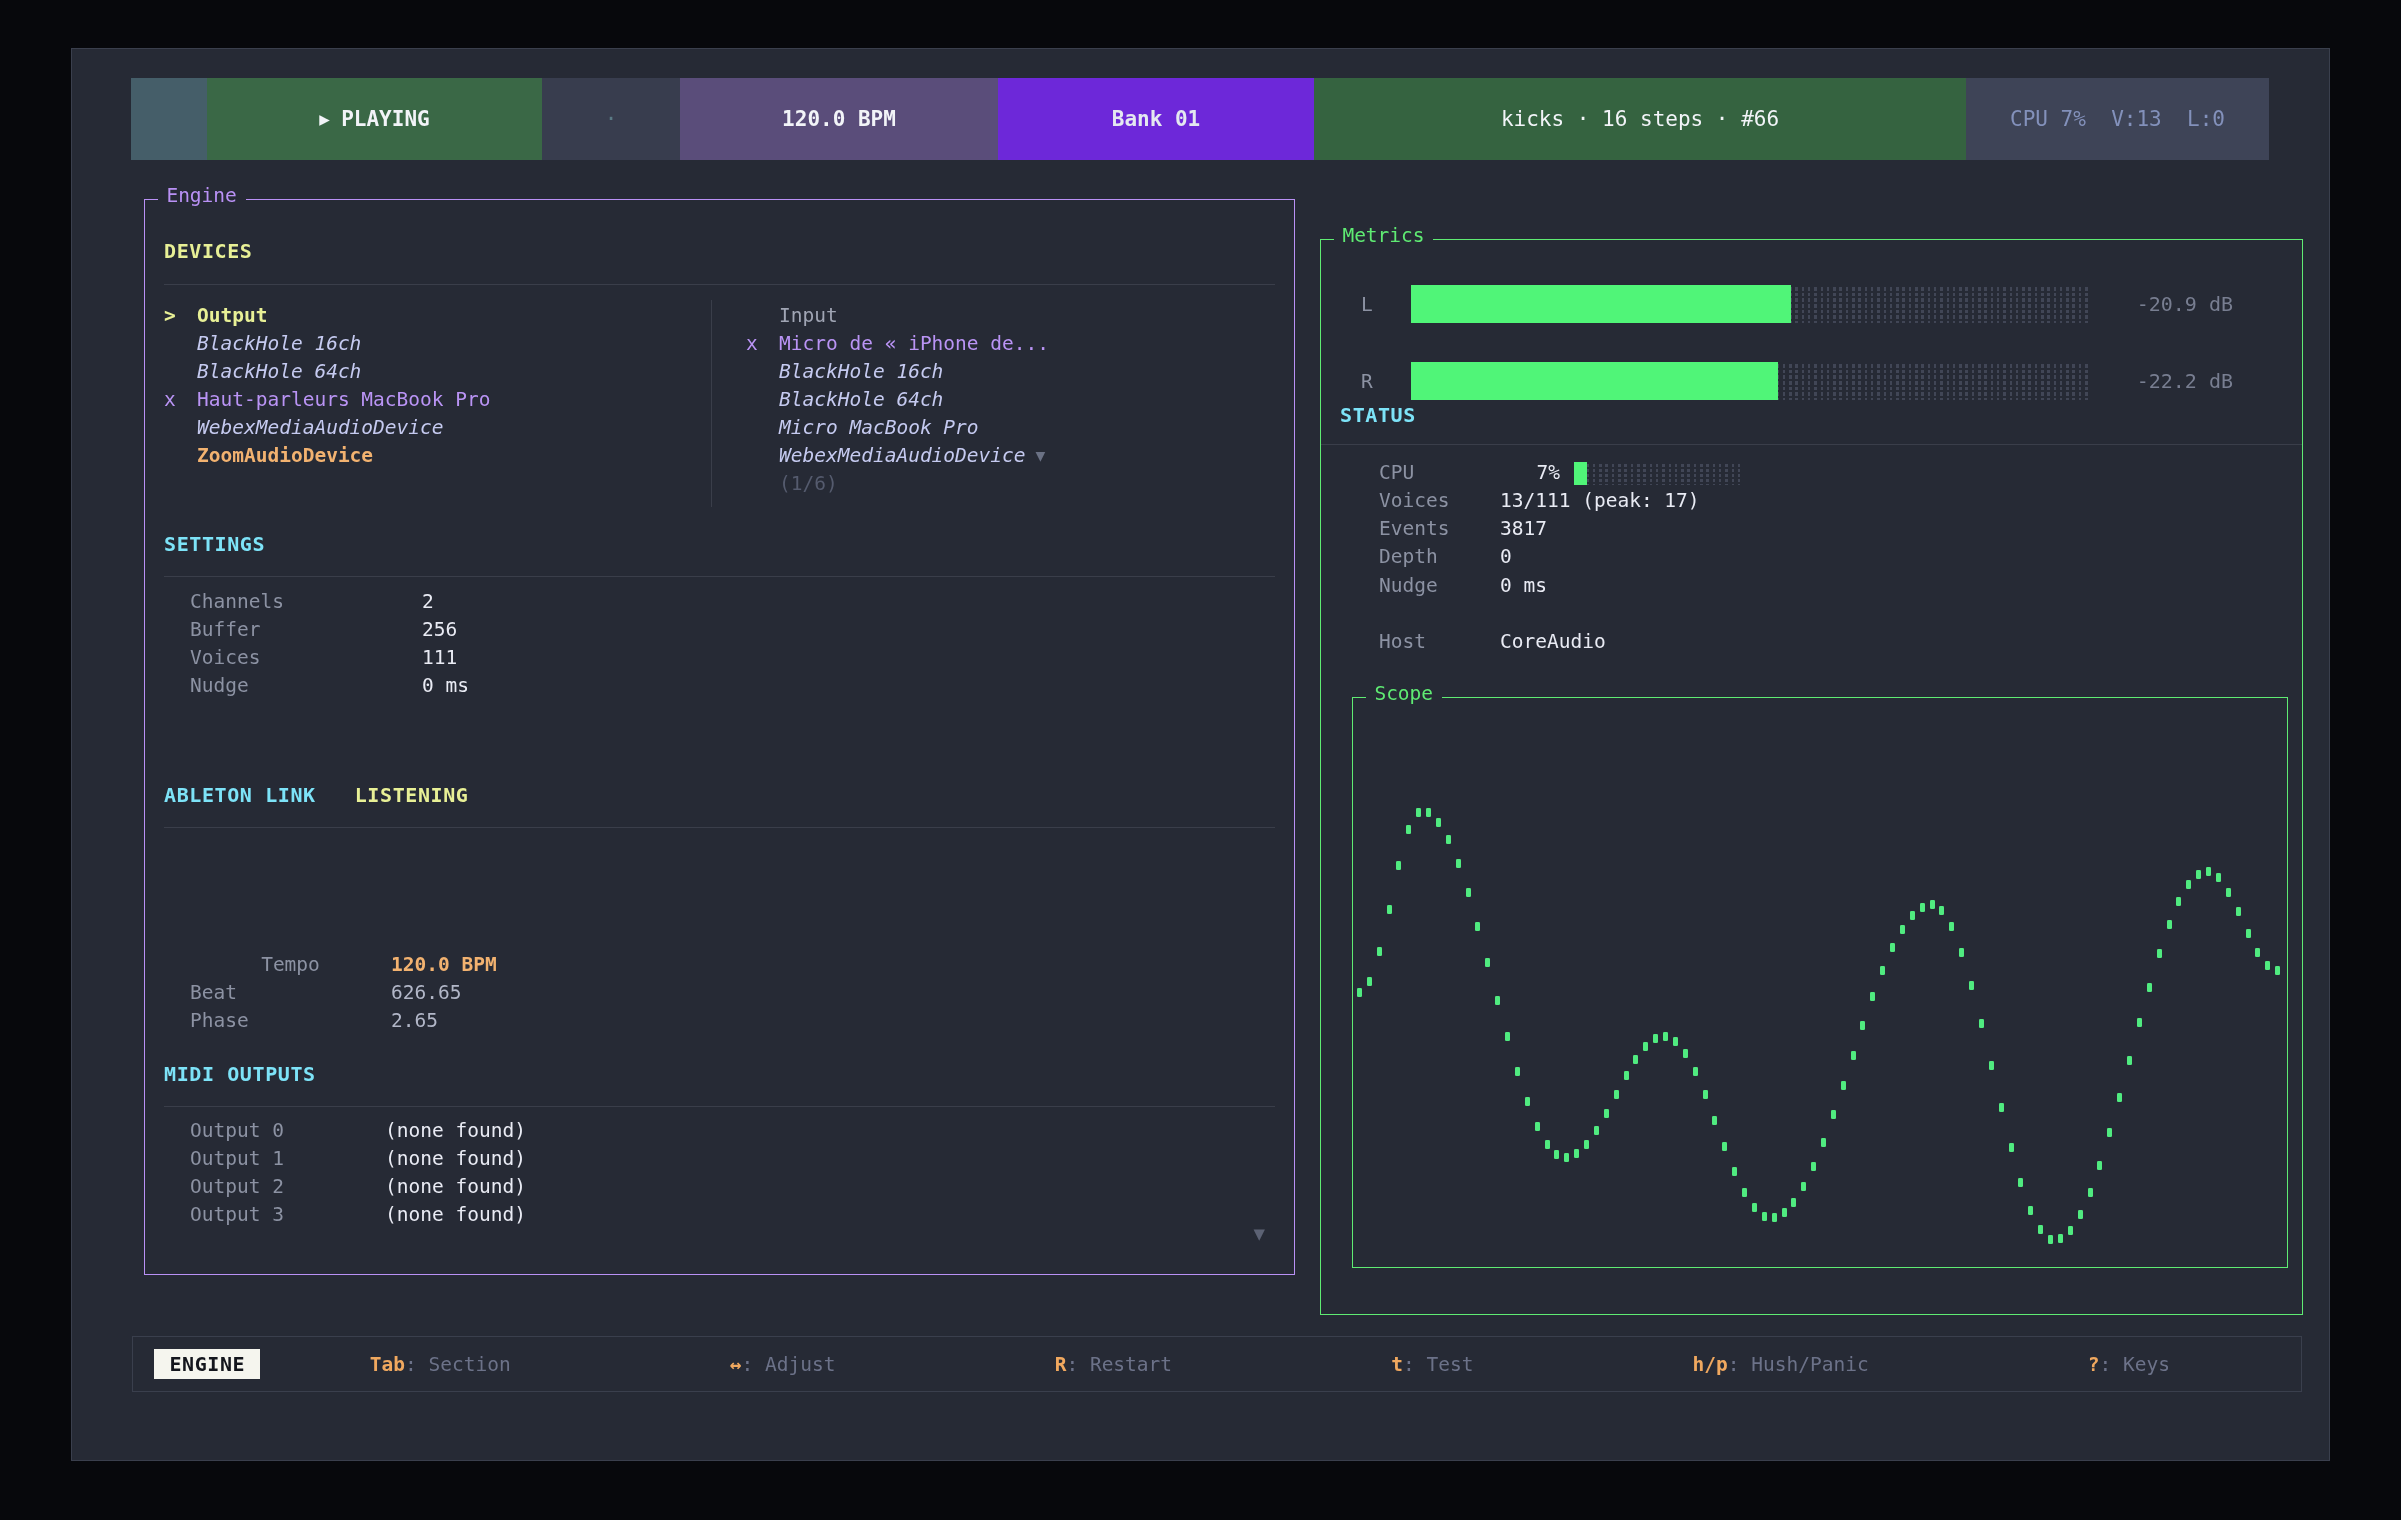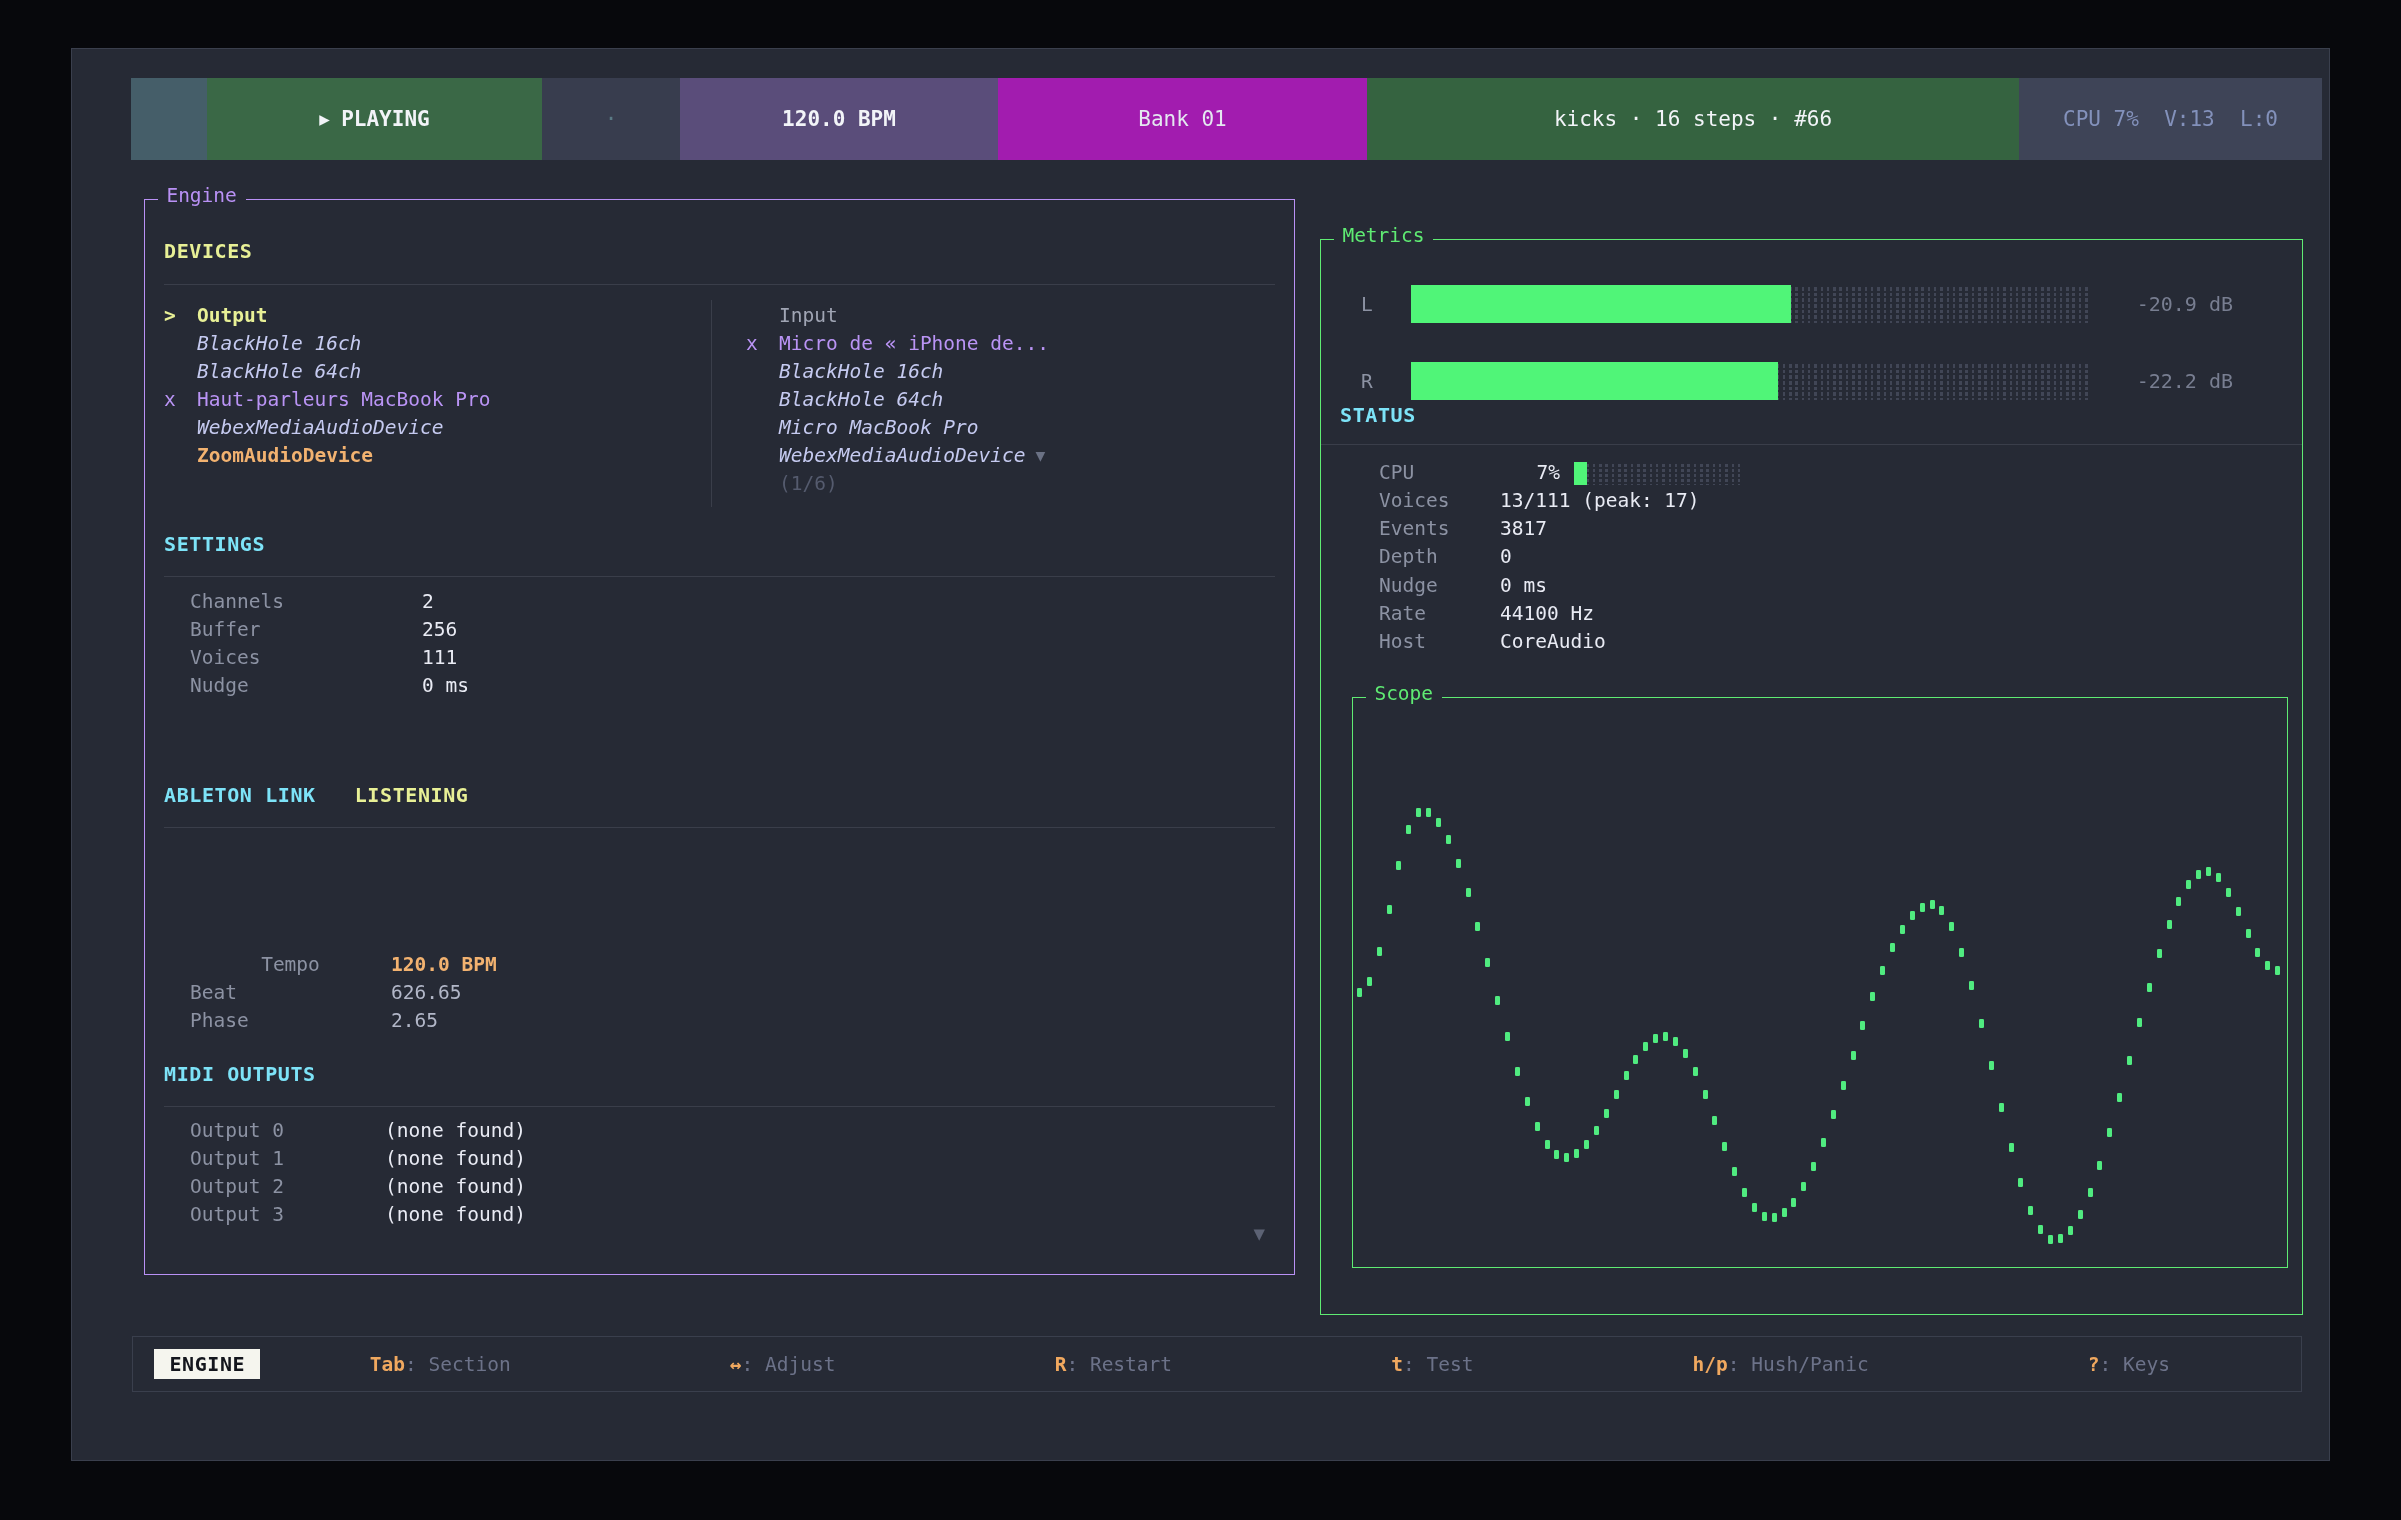--- a/index.html
+++ b/index.html
@@ -13,21 +13,21 @@
     background:#262a35;border:1.3px solid #3a3f4d;box-sizing:border-box;
   }
   
   .topbar{position:absolute;left:59px;top:29px;height:82px;display:flex;}
   .seg{height:82px;display:flex;align-items:center;justify-content:center;
        font-size:21px;font-weight:bold;color:#f2f4f8;white-space:pre;}
   .seg-stub{width:76px;background:#455e69;}
   .seg-playing{width:335px;background:#3a6846;}
   .seg-gap{width:138px;background:#383d4e;color:#5a7a85;font-weight:normal;}
   .seg-bpm{width:318px;background:#5a4d7a;}
-  .seg-bank{width:369px;background:#a21caf;font-weight:normal;color:#e4e8f0;}
+  .seg-bank{width:316px;background:#6d28d9;font-weight:bold;color:#e4e8f0;}
   .seg-pattern{width:652px;background:#356340;font-weight:normal;}
   .seg-stats{width:303px;background:#3e4457;color:#8391bb;font-weight:normal;}
   .play-icon{margin-right:11.3px;font-size:17.6px;}
   
   .panel{position:absolute;top:150px;height:1076px;border:1.9px solid;box-sizing:border-box;}
   .panel-engine{left:72px;width:1151px;border-color:#b991f5;}
   .panel-metrics{left:1248px;width:983px;border-color:#5feb73;margin-top:40px;}
   .panel-title{
     position:absolute;top:-15.7px;left:12.6px;background:#262a35;padding:0 8.8px;
     font-size:19.5px;
@@ -280,24 +280,20 @@
         <span class="status-lbl">Events</span>
         <span class="val">3817</span>
       </div>
     <div class="status-row" style="top:303px;">
         <span class="status-lbl">Depth</span>
         <span class="val">0</span>
       </div>
     <div class="status-row" style="top:332px;">
         <span class="status-lbl">Nudge</span>
         <span class="val">0 ms</span>
-      </div>
-    <div class="status-row" style="top:360px;">
-        <span class="status-lbl">Rate</span>
-        <span class="val">44100 Hz</span>
       </div>
     <div class="status-row" style="top:388px;">
         <span class="status-lbl">Host</span>
         <span class="val">CoreAudio</span>
       </div>
 
     <div class="scope">
       <span class="panel-title">Scope</span>
       <div class="scope-wave">
           <div class="dot" style="left: 0px; top: 286px;"></div>

